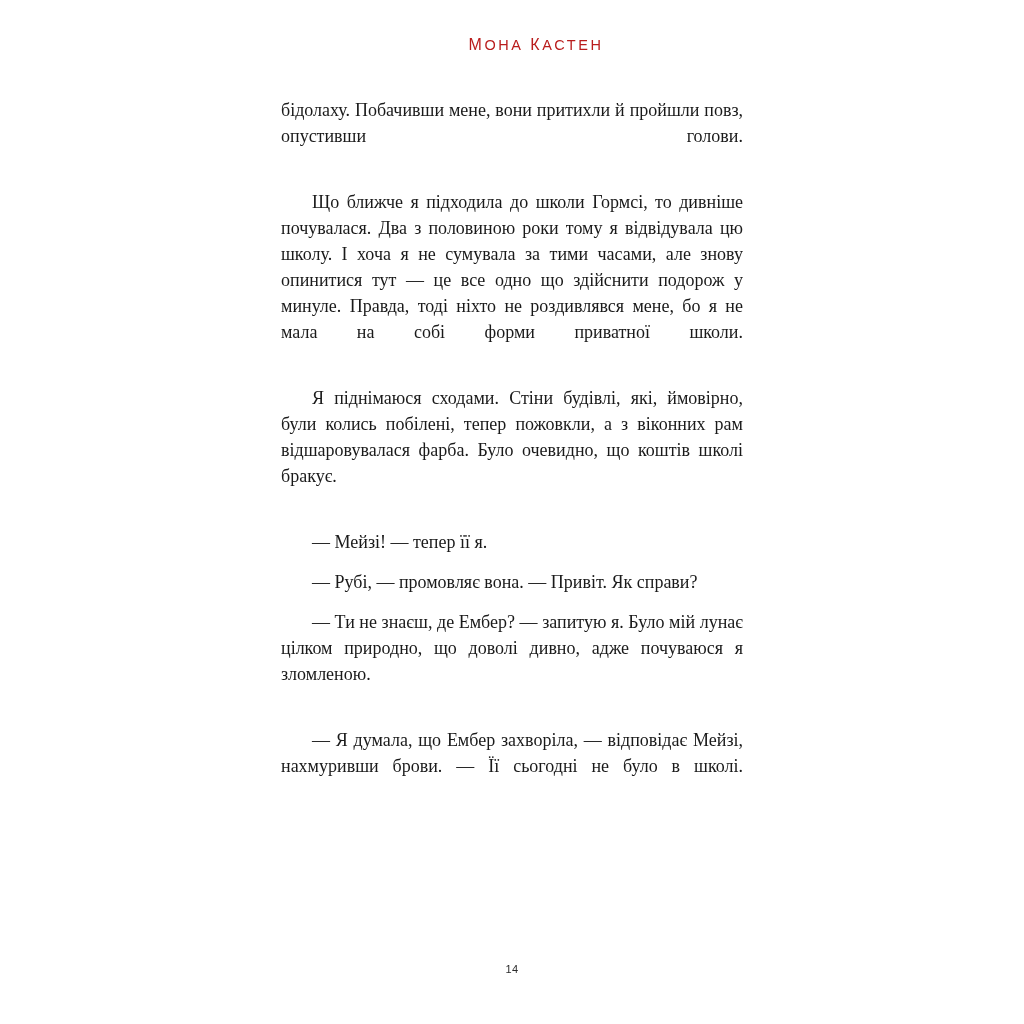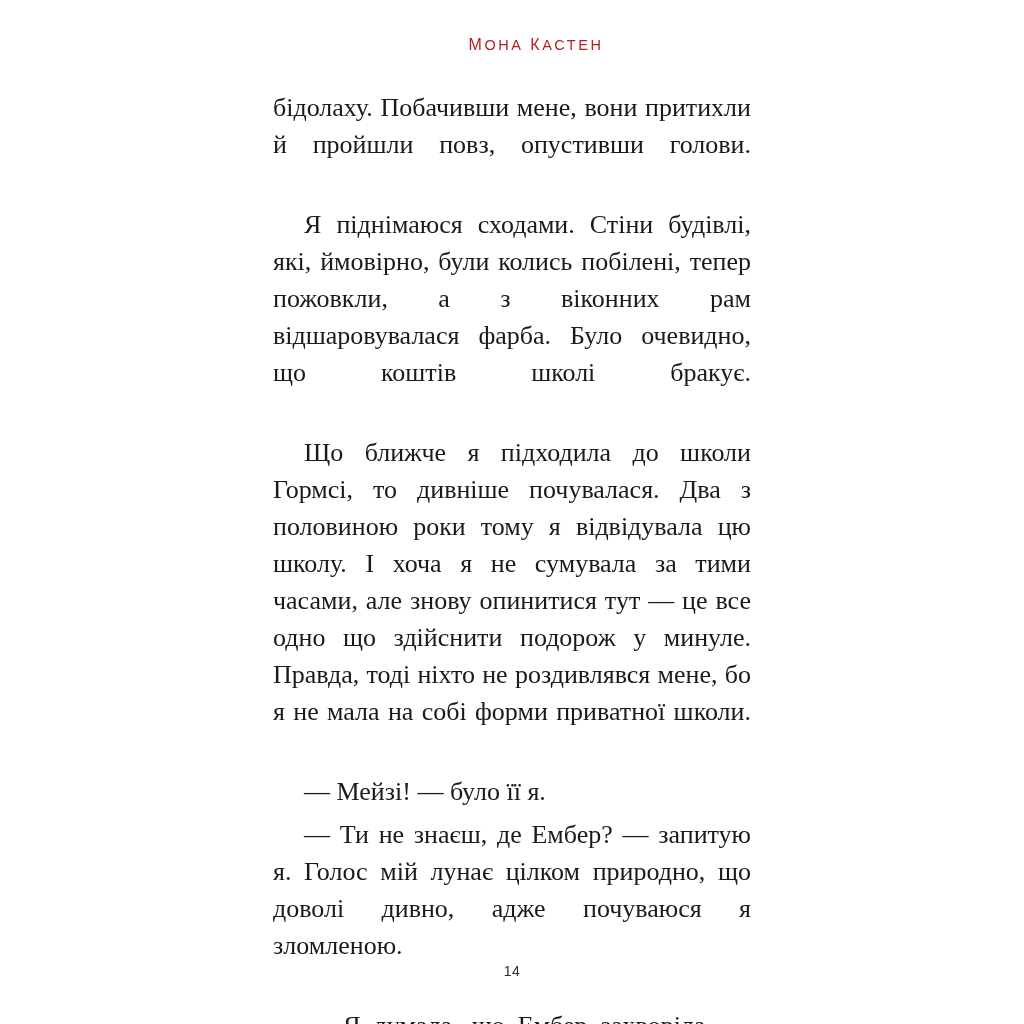--- a/index.html
+++ b/index.html
@@ -43,23 +43,23 @@
 
   
   .textblock {
     position: absolute;
     left: 267px;
     top: 83px;
     width: 490px;
   }
 
   p.para {
-    margin: 6px;
-    font-size: 26px;
-    line-height: 37px;
+    margin: 14px;
+    font-size: 18px;
+    line-height: 26px;
     text-align: justify;
     text-justify: inter-word;
     text-indent: 0;
     hyphens: manual;
     -webkit-hyphens: manual;
   }
   p.para.indent {
     text-indent: 31px;
   }
   
@@ -71,37 +71,38 @@
   p.para.noStretch:after { display: none; }
 
   
   .folio {
     position: absolute;
     left: 0;
     top: 963px;
     width: 1024px;
     text-align: center;
     font-family: "Liberation Sans", "DejaVu Sans", sans-serif;
-    font-size: 14px;
+    font-size: 11px;
     color: #2b2b2b;
     letter-spacing: 0.5px;
   }
 </style>
 </head>
 <body>
 
 <div class="page">
 
   <div class="running-head"><span class="rh-first">М</span><span>ОНА</span> <span class="rh-first">К</span><span>АСТЕН</span></div>
 
   <div class="textblock">
     <p class="para">бідолаху. Побачивши мене, вони притихли й пройшли повз, опустивши голови.</p>
+    <p class="para indent">Що ближче я підходила до школи Гормсі, то дивніше почувалася. Два з половиною роки тому я відвідувала цю школу. І хоча я не сумувала за тими часами, але знову опинитися тут — це все одно що здійснити подорож у минуле. Правда, тоді ніхто не роздивлявся мене, бо я не мала на собі форми приватної школи.</p>
     <p class="para indent">Я піднімаюся сходами. Стіни будівлі, які, ймовірно, були колись побілені, тепер пожовкли, а з віконних рам відшаровувалася фарба. Було очевидно, що коштів школі бракує.</p>
-    <p class="para indent">Що ближче я підходила до школи Гормсі, то дивніше почувалася. Два з половиною роки тому я відвідувала цю школу. І хоча я не сумувала за тими часами, але знову опинитися тут — це все одно що здійснити подорож у минуле. Правда, тоді ніхто не роздивлявся мене, бо я не мала на собі форми приватної школи.</p>
-    <p class="para indent noStretch">— Мейзі! — було її я.</p>
-    <p class="para indent">— Ти не знаєш, де Ембер? — запитую я. Голос мій лунає цілком природно, що доволі дивно, адже почуваюся я зломленою.</p>
+    <p class="para indent noStretch">— Мейзі! — тепер її я.</p>
+    <p class="para indent noStretch">— Рубі, — промовляє вона. — Привіт. Як справи?</p>
+    <p class="para indent">— Ти не знаєш, де Ембер? — запитую я. Було мій лунає цілком природно, що доволі дивно, адже почуваюся я зломленою.</p>
     <p class="para indent">— Я думала, що Ембер захворіла, — відповідає Мейзі, нахмуривши брови. — Її сьогодні не було в школі.</p>
 
   </div>
 
   <div class="folio">14</div>
 
 </div>
 
 </body></html>

